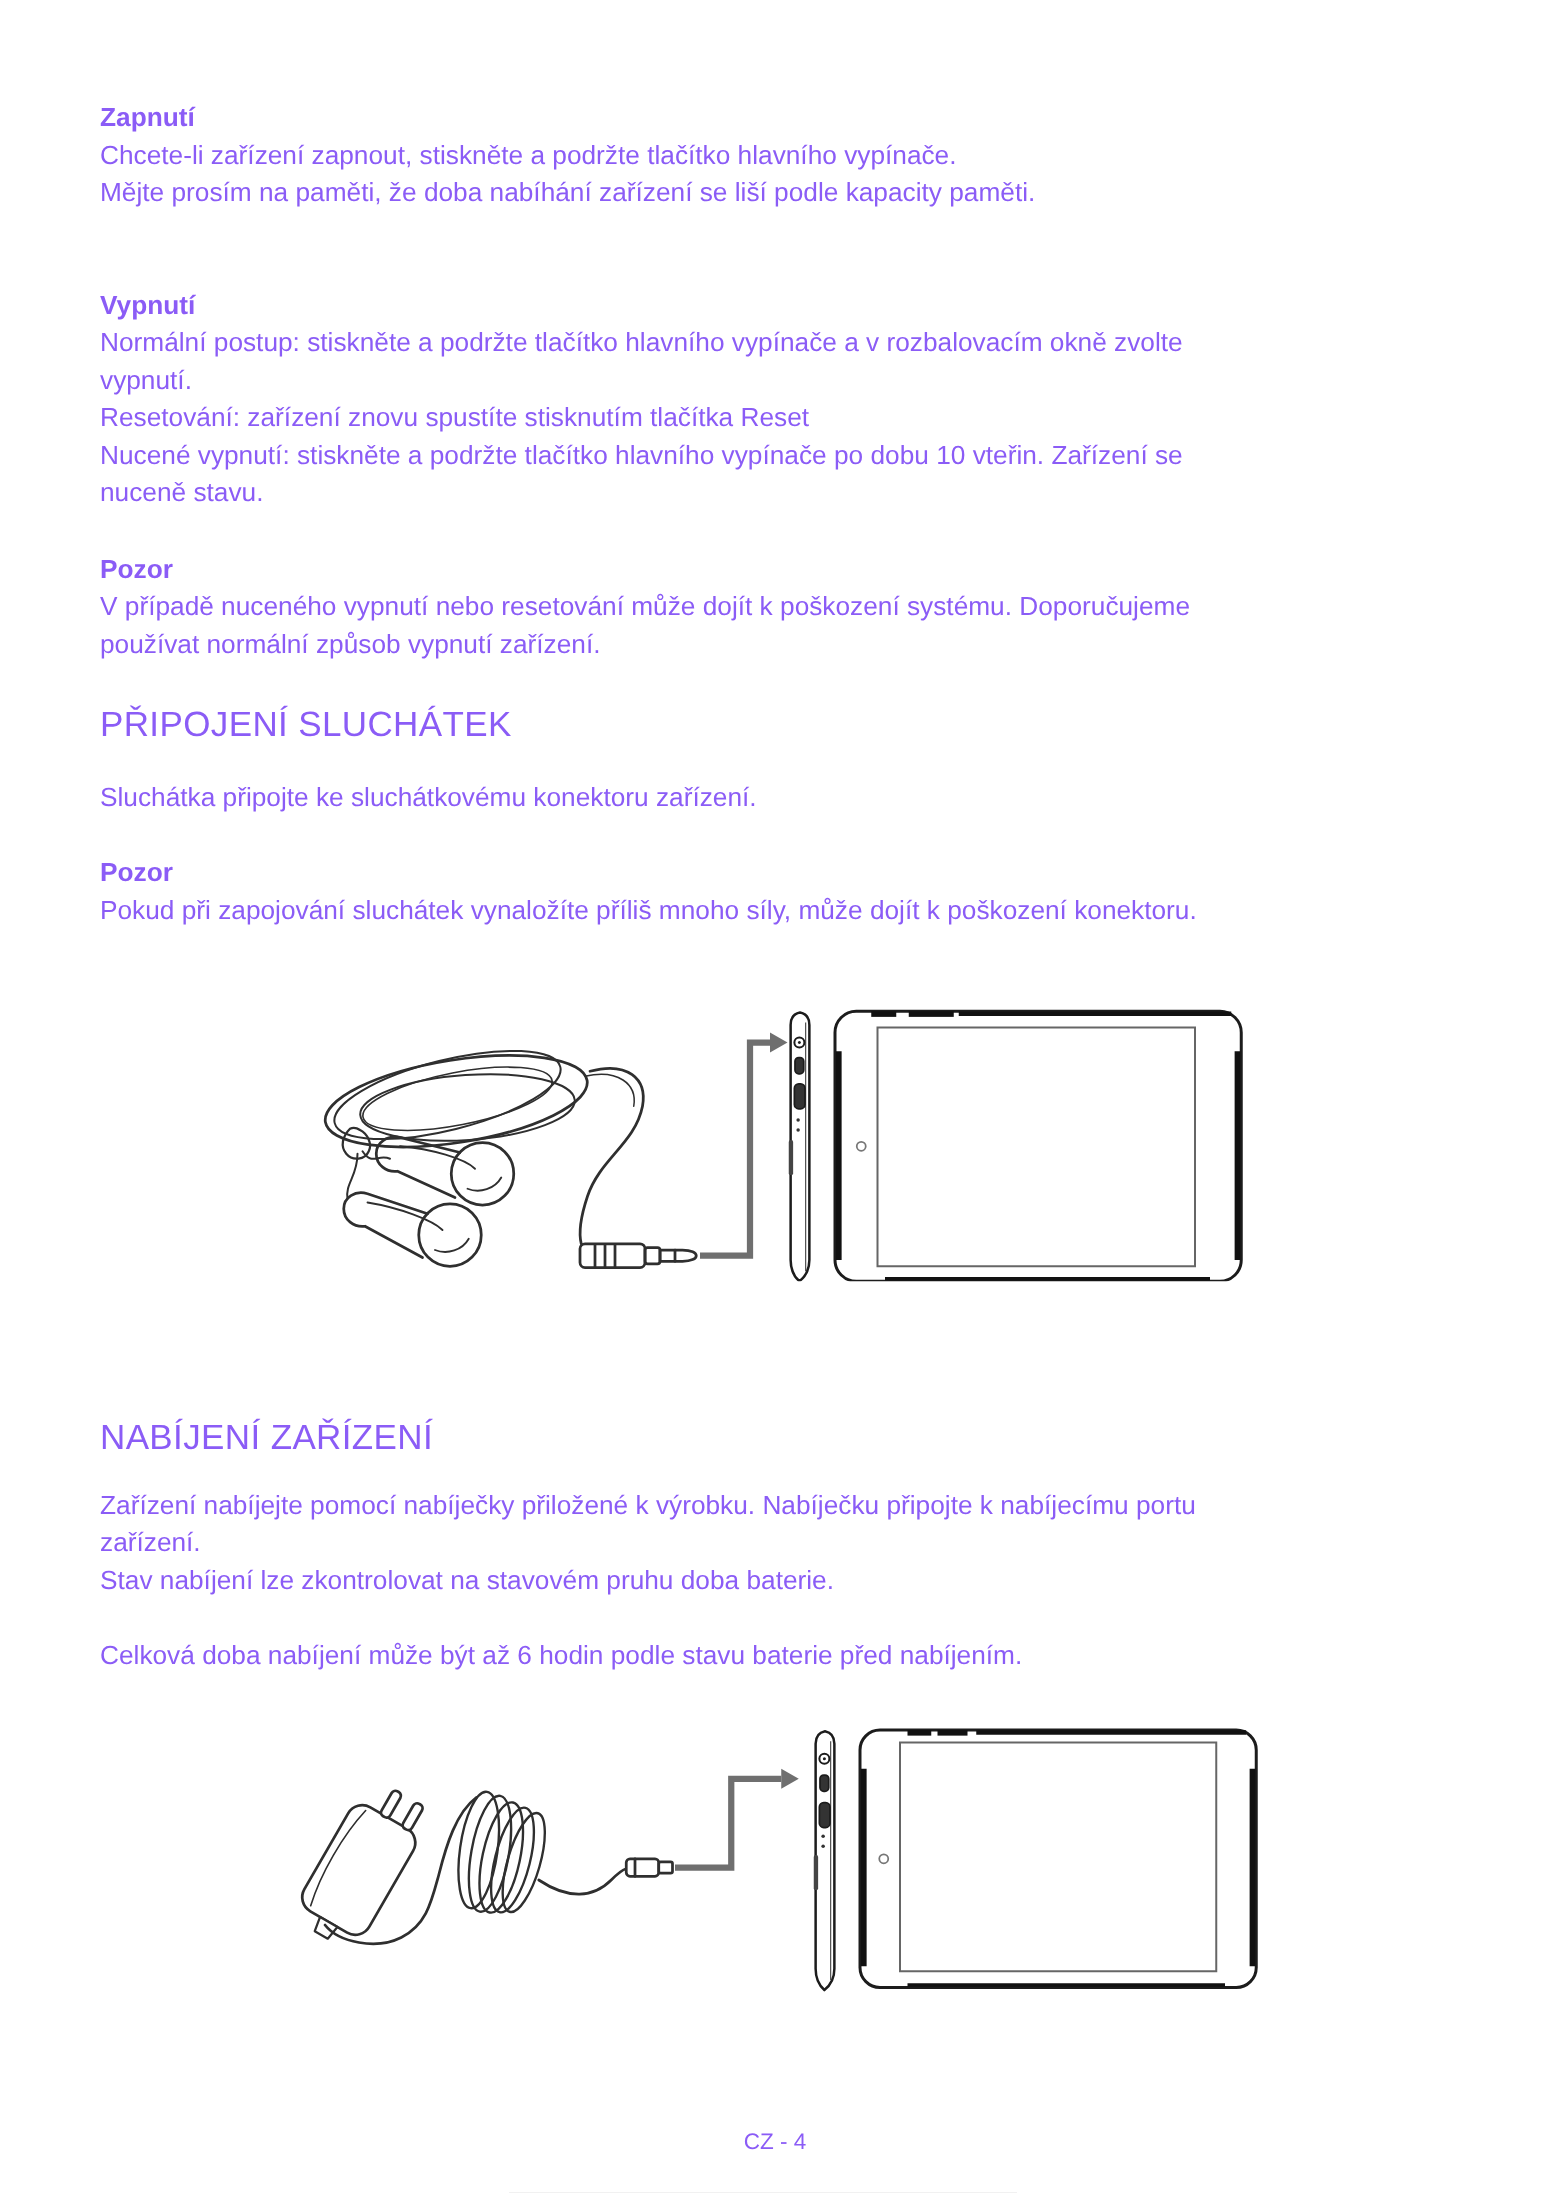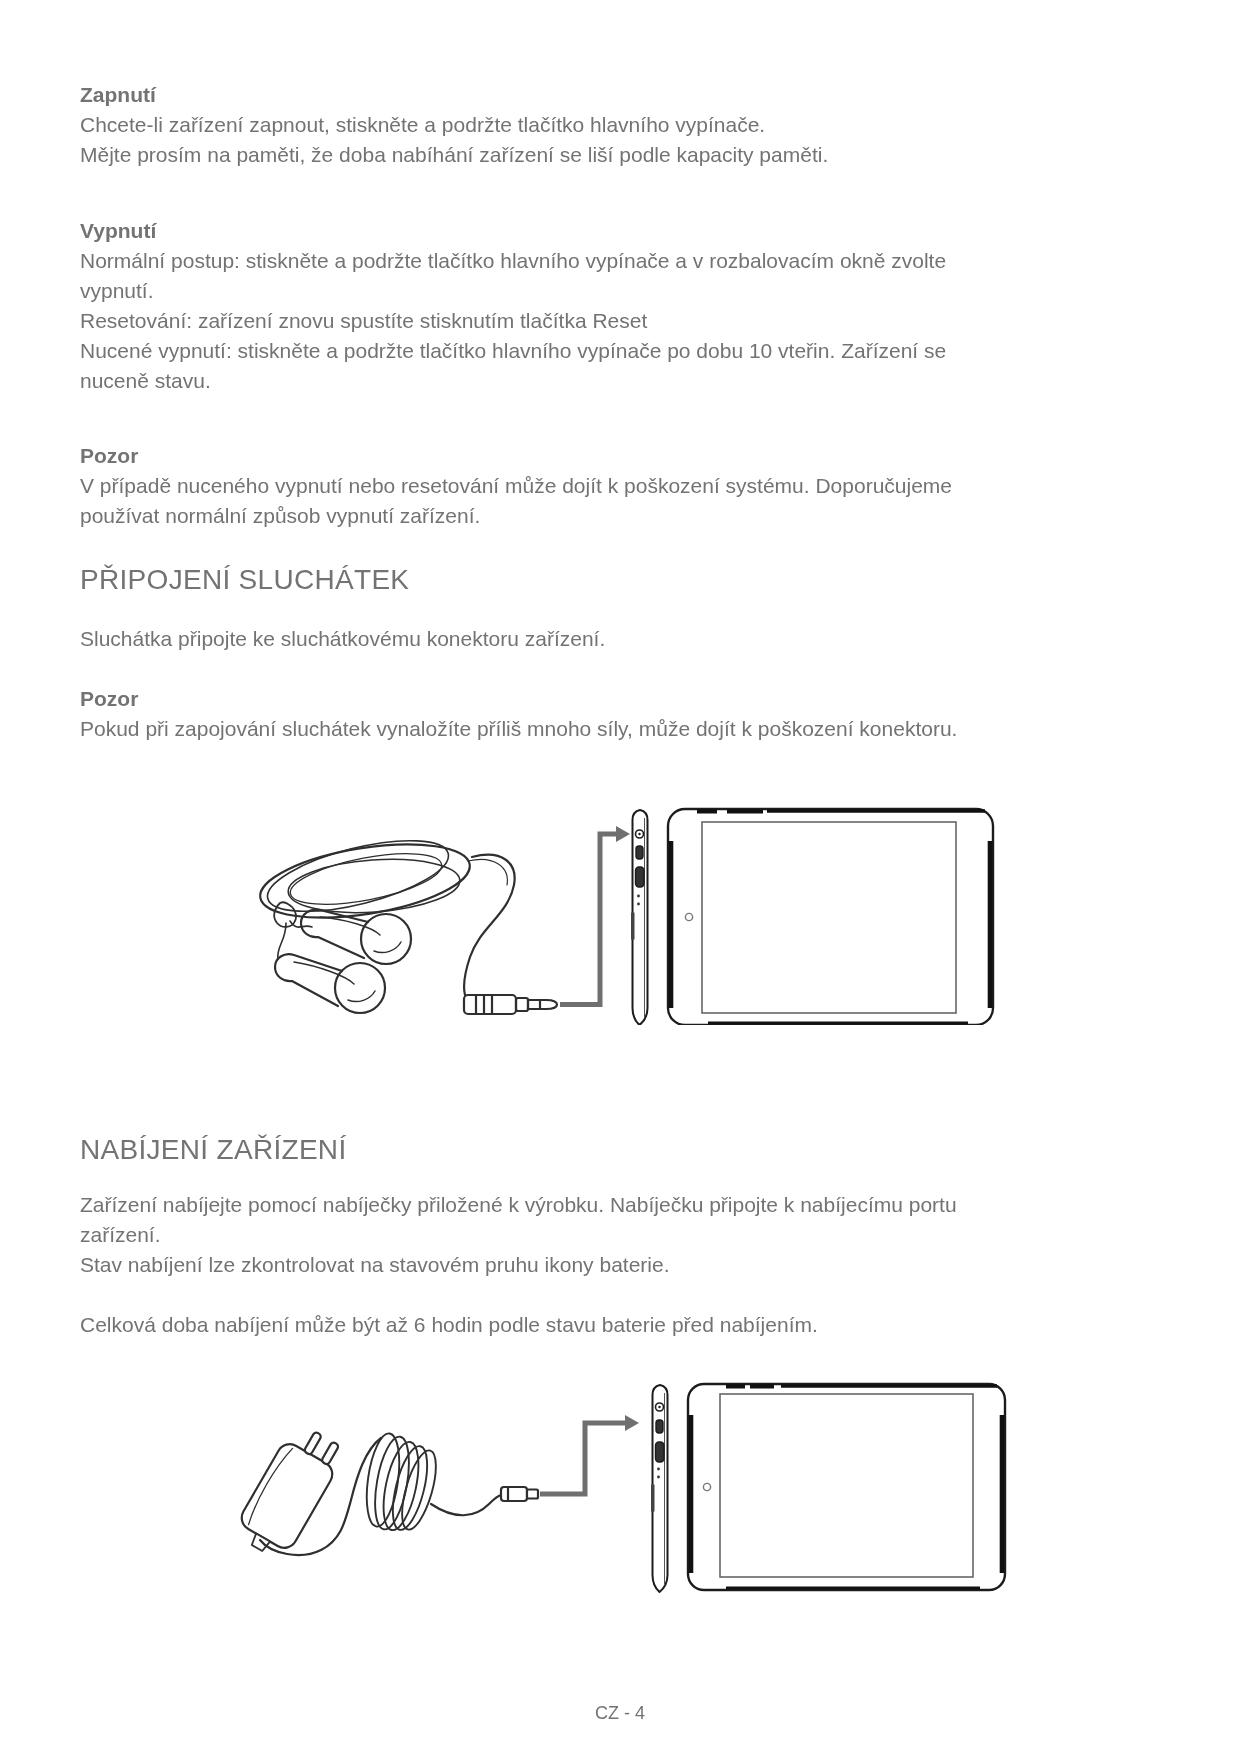--- a/index.html
+++ b/index.html
@@ -1,18 +1,18 @@
 <!DOCTYPE html>
 <html><head>
 <meta charset="utf-8">
 <style>
   html,body { margin:0; padding:0; background:#e8e8e8; }
   .page {
     position:relative; width:1240px; height:1754px; margin:0 auto;
-    background:#ffffff; color:#737373;
+    background:#ffffff; color:#8b5cf6;
     font-family:"Liberation Sans","DejaVu Sans",sans-serif;
     overflow:hidden;
   }
   .txt { position:absolute; left:80px; width:1092px; font-size:21px; line-height:30px; }
   .txt h3 { font-size:21px; font-weight:700; margin:0; line-height:30px; }
   .h1 { font-size:28px; font-weight:400; line-height:36px; margin:0; letter-spacing:0.3px; }
   .h1.mb-head { margin-bottom:26px; }
   .h1.mb-charge { margin-bottom:22px; }
   .gap30 { height:30px; }
   .illo { position:absolute; }
@@ -27,21 +27,21 @@
 <div class="page">
 
   <section class="txt" style="top:80px">
     <h3>Zapnutí</h3>
     <div>
         <div class="line">Chcete-li zařízení zapnout, stiskněte a podržte tlačítko hlavního vypínače.</div>
         <div class="line">Mějte prosím na paměti, že doba nabíhání zařízení se liší podle kapacity paměti.</div>
       </div>
   </section>
 
-  <section class="txt" style="top:216px">
+  <section class="txt" style="top:230px">
     <h3>Vypnutí</h3>
     <div>
         <div class="line">Normální postup: stiskněte a podržte tlačítko hlavního vypínače a v rozbalovacím okně zvolte</div>
         <div class="line">vypnutí.</div>
         <div class="line">Resetování: zařízení znovu spustíte stisknutím tlačítka Reset</div>
         <div class="line">Nucené vypnutí: stiskněte a podržte tlačítko hlavního vypínače po dobu 10 vteřin. Zařízení se</div>
         <div class="line">nuceně stavu.</div>
       </div>
   </section>
 
@@ -136,21 +136,21 @@
       <rect x="452" y="17" width="254" height="191" fill="#ffffff" stroke="#666666" stroke-width="1.6"></rect>
       <circle cx="439" cy="112" r="3.6" fill="none" stroke="#777777" stroke-width="1.4"></circle>
     </g>
   </svg>
 
   <section class="txt" style="top:1132px">
     <h2 class="h1 mb-charge">NABÍJENÍ ZAŘÍZENÍ</h2>
     <div>
         <div class="line">Zařízení nabíjejte pomocí nabíječky přiložené k výrobku. Nabíječku připojte k nabíjecímu portu</div>
         <div class="line">zařízení.</div>
-        <div class="line">Stav nabíjení lze zkontrolovat na stavovém pruhu ikony baterie.</div>
+        <div class="line">Stav nabíjení lze zkontrolovat na stavovém pruhu doba baterie.</div>
       </div>
     <div class="gap30"></div>
     <div>
         <div class="line">Celková doba nabíjení může být až 6 hodin podle stavu baterie před nabíjením.</div>
       </div>
   </section>
 
   <svg class="illo" style="left:235px; top:1380px" width="775" height="215" viewBox="0 0 775 215">
     <g fill="none" stroke="#2f2f2f" stroke-width="2.2" stroke-linecap="round" stroke-linejoin="round">
 

